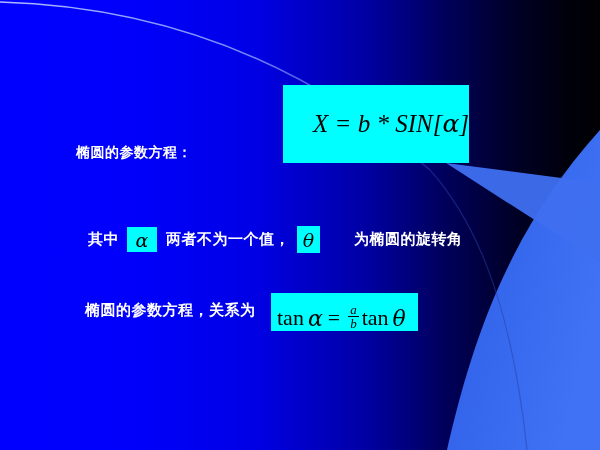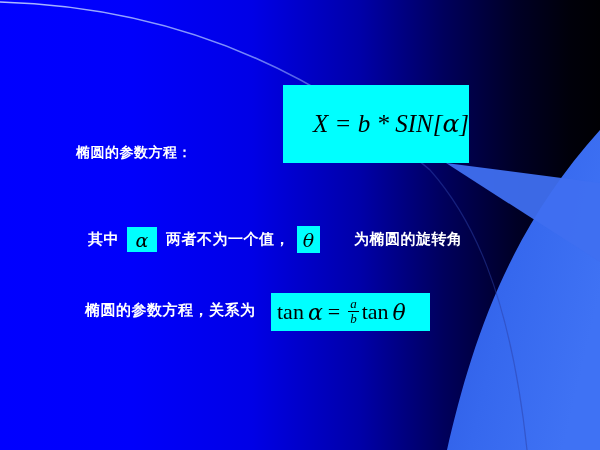--- a/index.html
+++ b/index.html
@@ -106,26 +106,27 @@
     margin: 0 34px 0 7px;
   }
 
   
   #row3 { left: 85px; top: 301px; }
   #row3 .zh { font-size: 15px; }
   #eq-tan {
     position: absolute;
     left: 271px;
     top: 293px;
-    width: 159px;
+    width: 147px;
     height: 38px;
     font-size: 22px;
     padding-left: 6px;
     box-sizing: border-box;
     justify-content: flex-start;
+    align-items: flex-end;
   }
   .frac {
     display: inline-flex;
     flex-direction: column;
     align-items: center;
     justify-content: center;
     vertical-align: middle;
     font-size: 13px;
     font-style: italic;
     line-height: 1.02;

